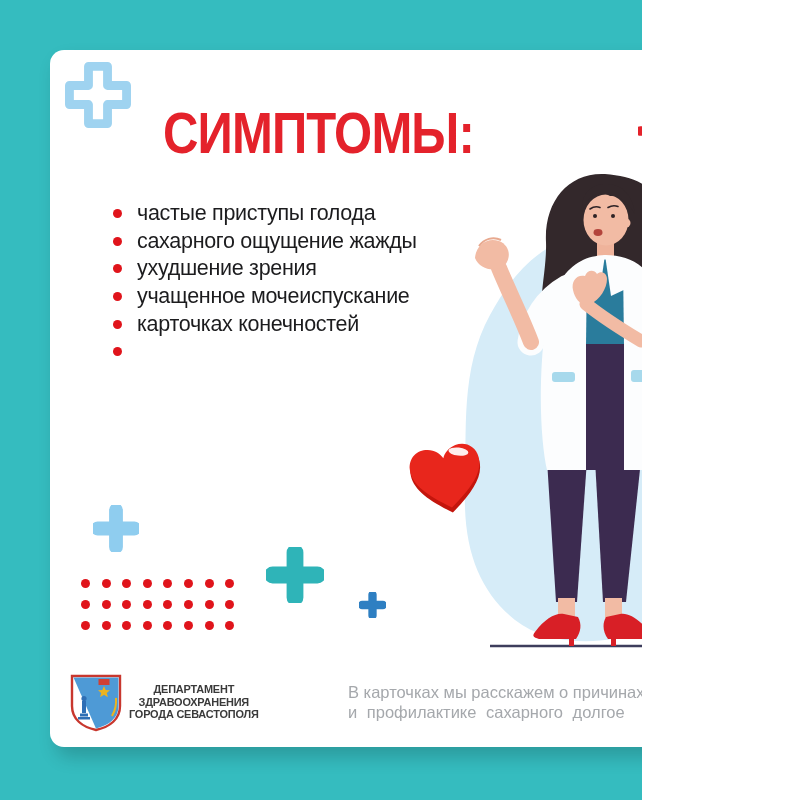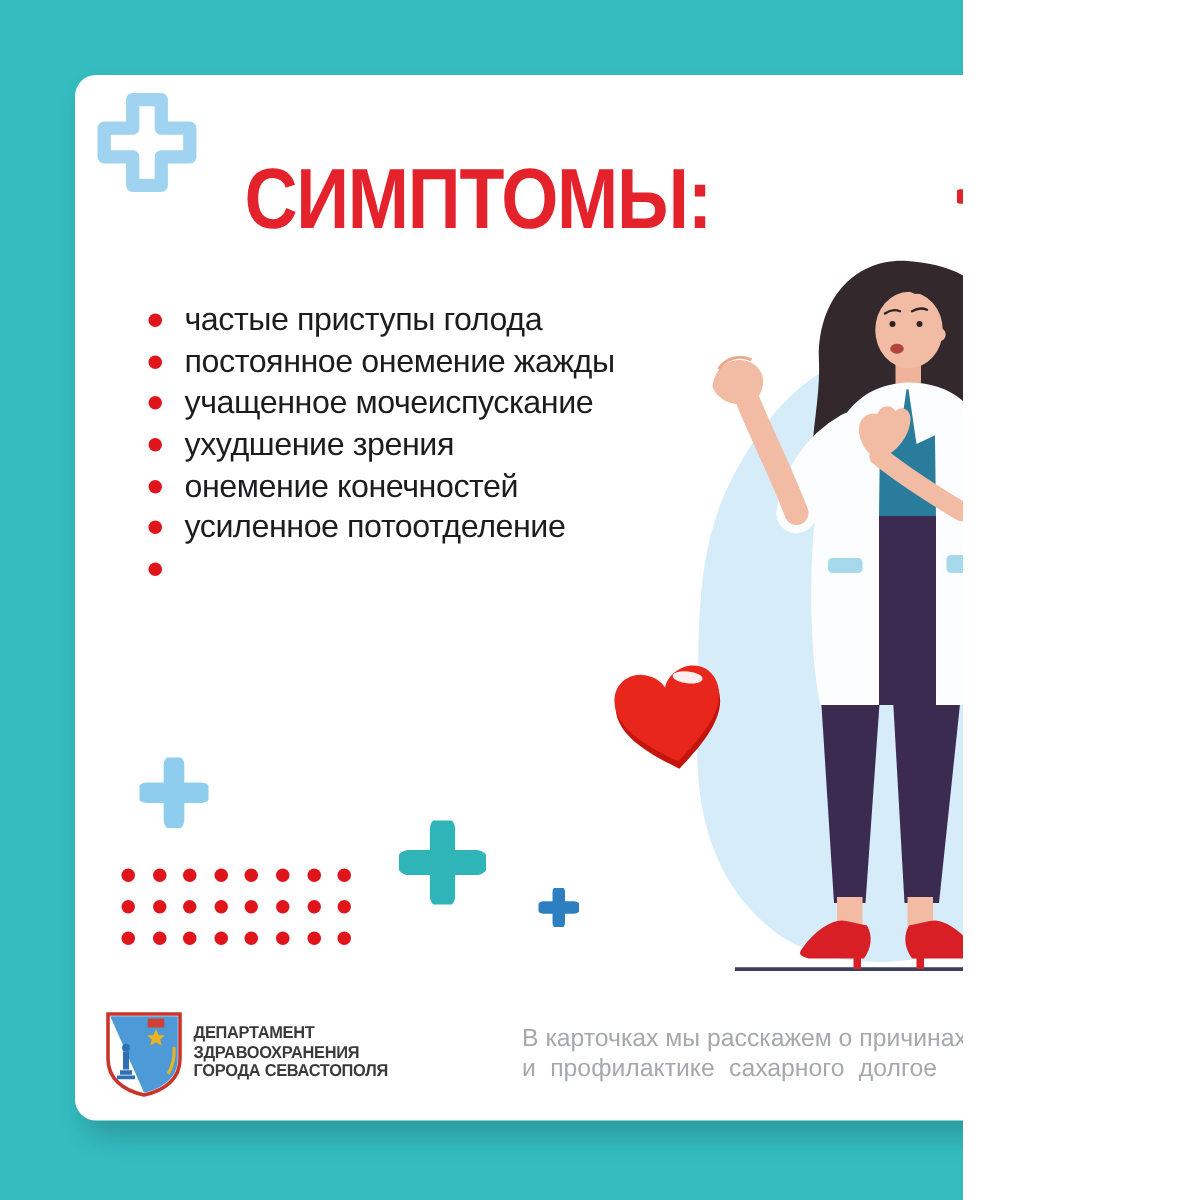--- a/index.html
+++ b/index.html
@@ -8,30 +8,30 @@
     --teal-plus:#2FB4B8; --blue-plus:#2E7FC2; --blob-blue:#D6ECF8; --outline-teal:#2FA9A8;
   }
   html,body{margin:0;padding:0;}
   body{font-family:"Liberation Sans",sans-serif;}
   .stage{position:relative;width:642px;height:800px;background:var(--background);overflow:hidden;}
   .card{position:absolute;left:50px;top:50px;width:700px;height:697px;background:var(--card);
         border-radius:14px;box-shadow:6px 10px 18px rgba(0,0,0,.18);}
   .abs{position:absolute;}
   .title{left:163px;top:100px;font-size:57px;font-weight:bold;color:var(--accent-red);
          letter-spacing:-1px;transform:scaleX(.86);transform-origin:left top;white-space:nowrap;}
-  ul.symptoms{left:99px;top:200px;list-style:none;margin:0;padding:0;position:absolute;}
+  ul.symptoms{left:113px;top:200px;list-style:none;margin:0;padding:0;position:absolute;}
   ul.symptoms li{display:flex;align-items:center;height:27.6px;}
   ul.symptoms .dot{width:9px;height:9px;border-radius:50%;background:var(--dot-red);
                    margin-right:15px;flex:0 0 auto;}
   ul.symptoms .txt{font-size:21.5px;font-weight:500;color:var(--text-dark);letter-spacing:-0.3px;
                    white-space:nowrap;}
   .dots-grid{left:81px;top:579px;width:166px;display:grid;grid-template-columns:repeat(8,20.6px);
              grid-auto-rows:20.8px;}
   .dots-grid span{width:9px;height:9px;border-radius:50%;background:var(--dot-red);}
-  .logo{left:70px;top:674px;display:flex;align-items:flex-start;}
+  .logo{left:70px;top:674px;display:flex;align-items:flex-start;text-align:center;}
   .logo-text{margin-left:7px;margin-top:9px;font-size:11.5px;line-height:12.5px;font-weight:bold;
              color:#3A3A3A;letter-spacing:-0.2px;transform:scaleX(.95);transform-origin:left top;
              white-space:nowrap;}
   .teaser{left:348px;top:683px;font-size:16.5px;line-height:19.5px;color:var(--text-gray);
           white-space:nowrap;}
   .teaser .l2{word-spacing:5px;}
   .arrows{left:661px;top:687px;display:flex;align-items:center;height:36px;}
   .tri{width:0;height:0;border-style:solid;border-color:transparent;margin-right:3px;}
   .tri.t1{border-width:16px 0 16px 24px;border-left-color:#A9A9AB;}
   .tri.t2{border-width:12px 0 12px 18px;border-left-color:#ADADAF;}
@@ -54,37 +54,33 @@
     <path d="M50 8 V92 M8 50 H92" stroke="#E4222B" stroke-width="32" stroke-linecap="round"></path>
   </svg>
 
   <ul class="symptoms">
     <li>
         <span class="dot"></span>
         <span class="txt">частые приступы голода</span>
       </li>
     <li>
         <span class="dot"></span>
-        <span class="txt">постоянное онемение жажды</span>
+        <span class="txt">сахарного ощущение жажды</span>
+      </li>
+    <li>
+        <span class="dot"></span>
+        <span class="txt">ухудшение зрения</span>
       </li>
     <li>
         <span class="dot"></span>
         <span class="txt">учащенное мочеиспускание</span>
       </li>
     <li>
         <span class="dot"></span>
-        <span class="txt">ухудшение зрения</span>
-      </li>
-    <li>
-        <span class="dot"></span>
-        <span class="txt">онемение конечностей</span>
-      </li>
-    <li>
-        <span class="dot"></span>
-        <span class="txt">усиленное потоотделение</span>
+        <span class="txt">карточках конечностей</span>
       </li>
     <li>
         <span class="dot"></span>
       </li>
   </ul>
 
   <svg class="abs" style="left:435px;top:160px" width="320" height="500" viewBox="0 0 320 500">
 
     <path d="M160 70 C222 58 292 96 301 170 C307 222 315 260 312 310
              C308 368 291 420 241 455 C196 486 120 492 80 460

